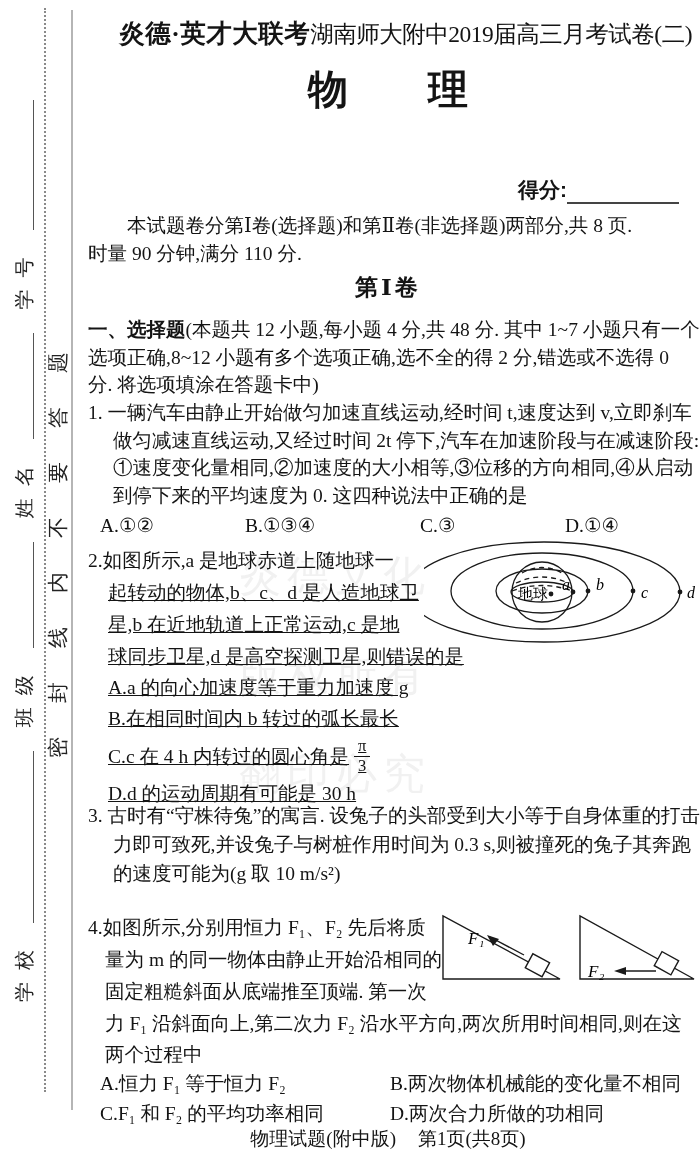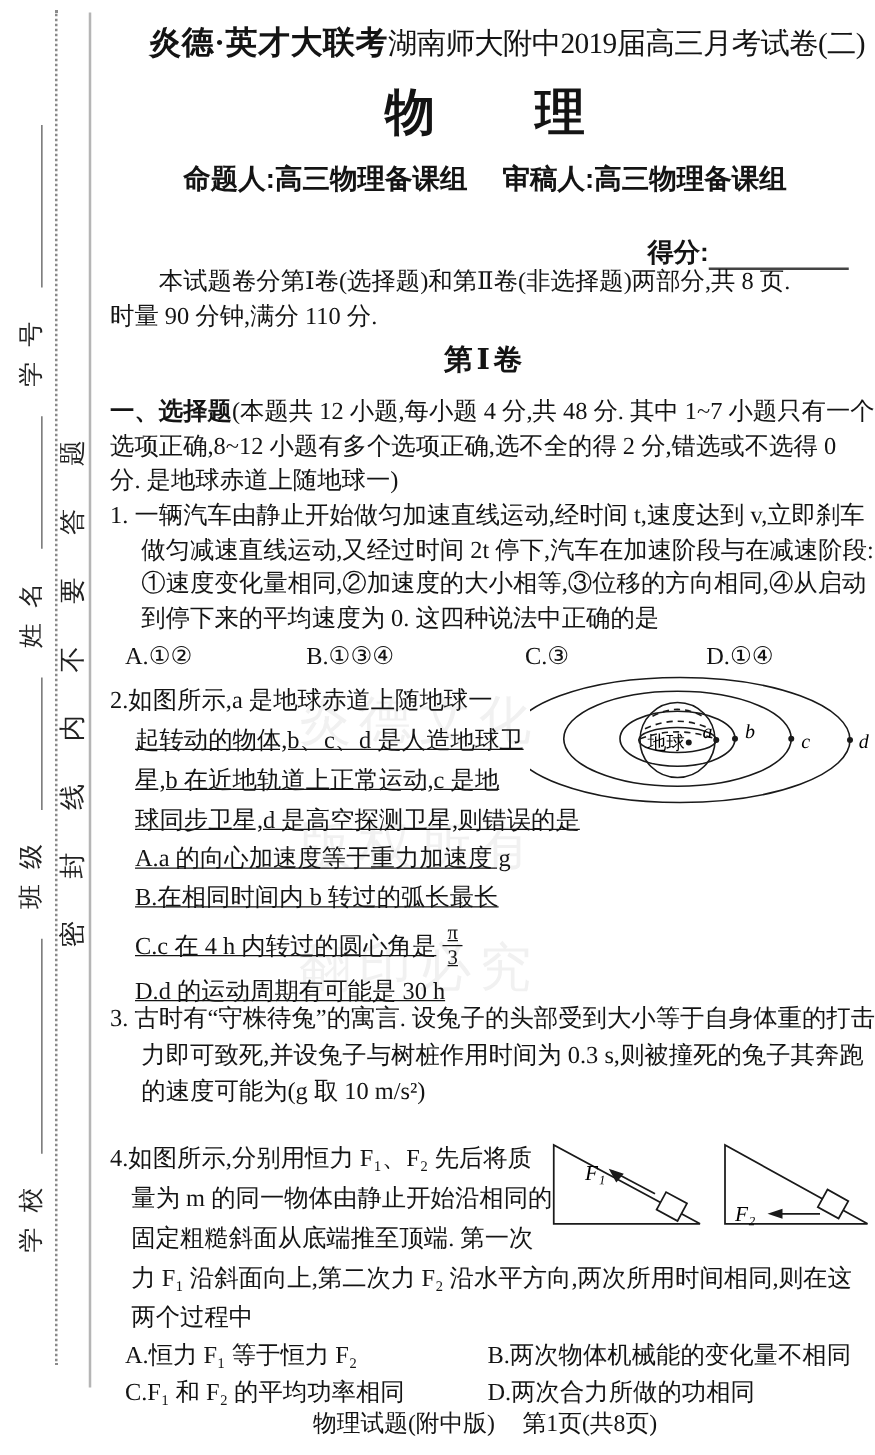--- a/index.html
+++ b/index.html
@@ -37,21 +37,21 @@
   .wm1 { top:548px; } .wm2 { top:648px;text-align:center; } .wm3 { top:746px; }
   
   .header-title { position:absolute; left:84px; top:16px; width:608px; text-align:right; white-space:nowrap; }
   .header-title .callig { font-weight:900; font-size:25.5px; letter-spacing:0.5px; }
   .header-title .rest { font-weight:400; font-size:23.5px; letter-spacing:-0.5px; }
   .subject-title { position:absolute; left:84px; top:62px; width:608px; text-align:center;
     font-size:40px; font-weight:700; }
   .authors { position:absolute; left:84px; top:128px; width:608px; text-align:center;
     font-size:22px; font-weight:700; font-family:"Liberation Sans","DejaVu Sans",sans-serif; }
   .score { position:absolute; left:518px; top:176px; font-size:21px; font-weight:700;
-    font-family:"Liberation Sans","DejaVu Sans",sans-serif;margin-top:12px; }
+    font-family:"Liberation Sans","DejaVu Sans",sans-serif; }
   .score .score-line { display:inline-block; width:112px; height:1em;
     border-bottom:2px solid #444; vertical-align:bottom; }
   
   .intro { position:absolute; left:88px; top:212px; width:602px; font-size:19.5px; line-height:28px; }
   .intro .ind { text-indent:2em; }
   .part-title { position:absolute; left:84px; top:272px; width:608px; text-align:center;
     font-size:23px; font-weight:700; letter-spacing:3px; }
   .sec1 { position:absolute; left:88px; top:316px; width:604px; font-size:19.5px; line-height:27.5px; }
   .sec1 .bold { font-weight:700; }
   .qblock { position:absolute; left:88px; width:604px; font-size:19.5px; }
@@ -105,35 +105,34 @@
   <div class="seal-text">密封线内不要答题</div>
 
   <div class="watermark wm1">炎德文化</div>
   <div class="watermark wm2">版权所有</div>
   <div class="watermark wm3">翻印必究</div>
 
   <div class="header-title">
     <span class="callig">炎德·英才大联考</span><span class="rest">湖南师大附中2019届高三月考试卷(二)</span>
   </div>
   <div class="subject-title">物　　理</div>
-  <div class="authors">命题人:高三物理备课组　 审稿人:高三物理备课组</div>
   <div class="score">
     <span>得分:</span><span class="score-line"></span>
   </div>
 
   <div class="intro">
     <div class="ind nw">本试题卷分第Ⅰ卷(选择题)和第Ⅱ卷(非选择题)两部分,共 8 页.</div>
     <div class="nw">时量 90 分钟,满分 110 分.</div>
   </div>
   <div class="part-title">第Ⅰ卷</div>
 
   <div class="sec1">
     <div class="nw"><span class="bold">一、选择题</span><span>(本题共 12 小题,每小题 4 分,共 48 分. 其中 1~7 小题只有一个</span></div>
     <div class="nw">选项正确,8~12 小题有多个选项正确,选不全的得 2 分,错选或不选得 0</div>
-    <div class="nw">分. 是地球赤道上随地球一)</div>
+    <div class="nw">分. 将选项填涂在答题卡中)</div>
   </div>
 
   <div class="qblock q1">
     <div class="nw">1. 一辆汽车由静止开始做匀加速直线运动,经时间 t,速度达到 v,立即刹车</div>
     <div class="nw hang25">做匀减速直线运动,又经过时间 2t 停下,汽车在加速阶段与在减速阶段:</div>
     <div class="nw hang25">①速度变化量相同,②加速度的大小相等,③位移的方向相同,④从启动</div>
     <div class="nw hang25">到停下来的平均速度为 0. 这四种说法中正确的是</div>
     <div class="optrow">
       <span class="oA">A.①②</span>
       <span class="oB">B.①③④</span>

